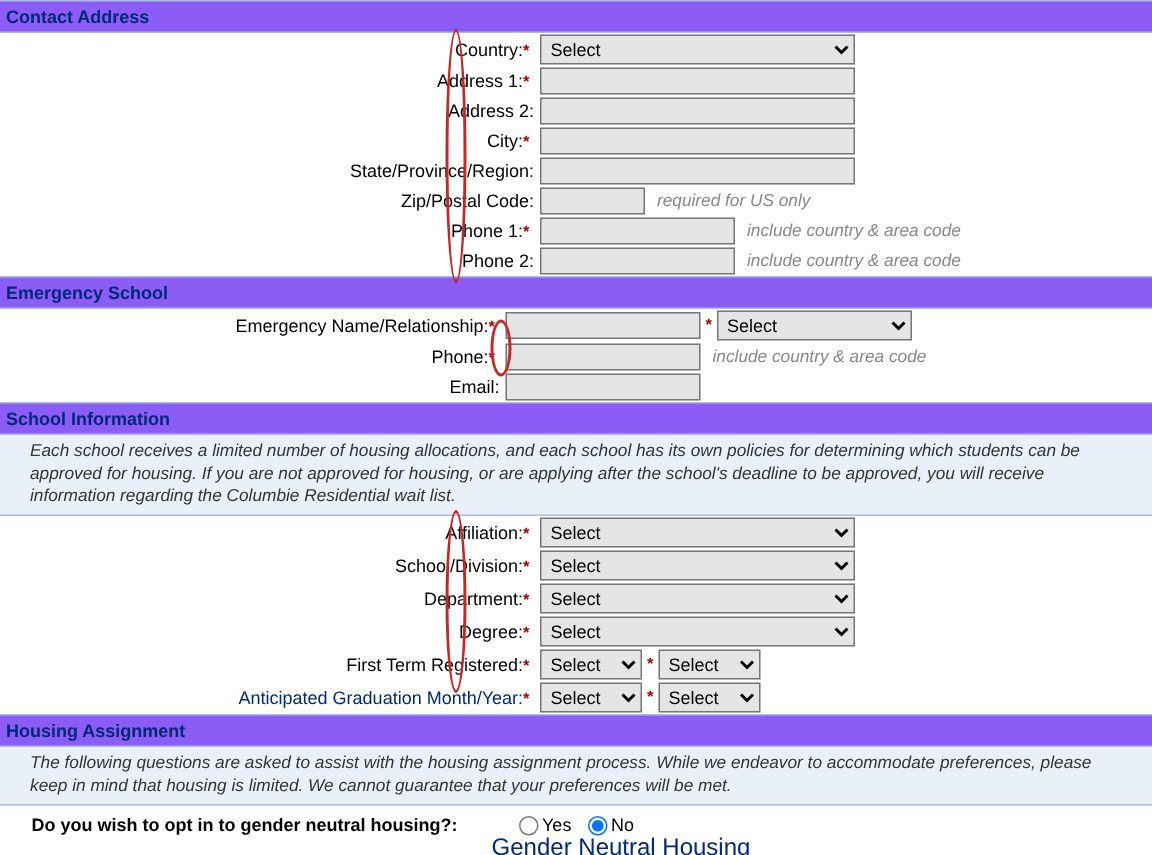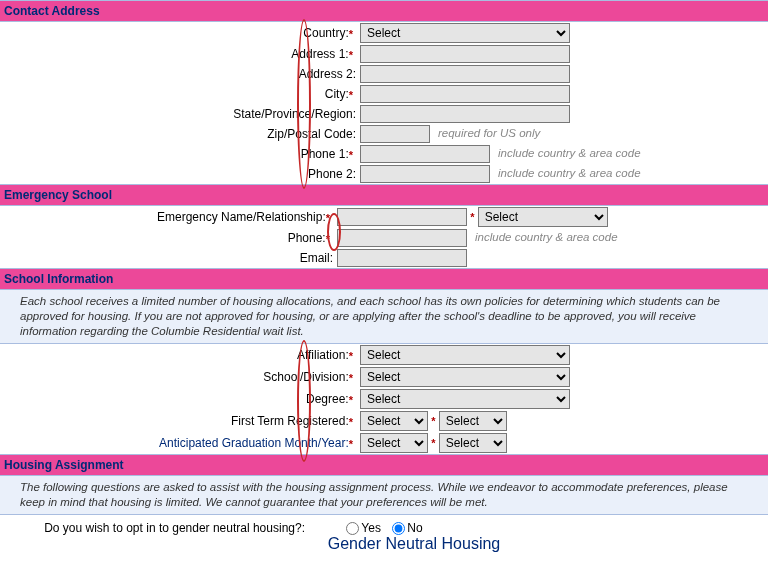--- a/index.html
+++ b/index.html
@@ -5,21 +5,21 @@
   * { box-sizing: border-box; }
   body {
     margin: 0;
     font-family: Arial, Helvetica, sans-serif;
     font-size: 12px;
     color: #000;
     background: #fff;
     width: 768px;
   }
   .section-header {
-    background: #ec4899;
+    background: #8b5cf6;
     color: #002a77;
     font-weight: bold;
     padding: 3px 4px;
     border-top: 1px solid #a9bde0;
     border-bottom: 1px solid #a9bde0;
   }
   .desc {
     background: #eaf0fa;
     font-style: italic;
     color: #333;
@@ -58,21 +58,21 @@
   input.txt-med { width: 130px; }
   input.txt-sm { width: 70px; }
   .hint { color: #888; font-style: italic; font-size: 11.5px; padding-left: 8px; }
   .oval {
     position: absolute;
     border: 2px solid #c62828;
     border-radius: 50%;
     pointer-events: none;
   }
   .radio-row { padding: 6px 0; }
-  .radio-row .qlabel { display:inline-block; width: 305px; text-align:right; }
+  .radio-row .qlabel { display:inline-block; width: 305px; text-align:right;font-weight:bold; }
   .gnh-link { display:block; text-align:center; color:#002a77; font-size:16px; margin-left: 60px; cursor:pointer; }
   input[type=radio] { vertical-align: middle; margin: 0 2px 0 8px; }
   .radio-opts { display:inline-block; margin-left: 30px; }
 </style>
 </head>
 <body>
 
 <div style="position:relative;">
 
 <div class="section-header">Contact Address</div>
@@ -137,20 +137,24 @@
   <tbody>
         <tr>
     <td class="lbl"><span>Affiliation:</span><span class="req">*</span></td>
     <td><select class="wide"><option>Select</option></select></td>
   </tr>
   <tr>
     <td class="lbl"><span>School/Division:</span><span class="req">*</span></td>
     <td><select class="wide"><option>Select</option></select></td>
   </tr>
   <tr>
+    <td class="lbl"><span>Department:</span><span class="req">*</span></td>
+    <td><select class="wide"><option>Select</option></select></td>
+  </tr>
+  <tr>
     <td class="lbl"><span>Degree:</span><span class="req">*</span></td>
     <td><select class="wide"><option>Select</option></select></td>
   </tr>
   <tr>
     <td class="lbl"><span>First Term Registered:</span><span class="req">*</span></td>
     <td>
       <select class="sm"><option>Select</option></select>
       <span class="req">*</span><select class="sm"><option>Select</option></select>
     </td>
   </tr>

